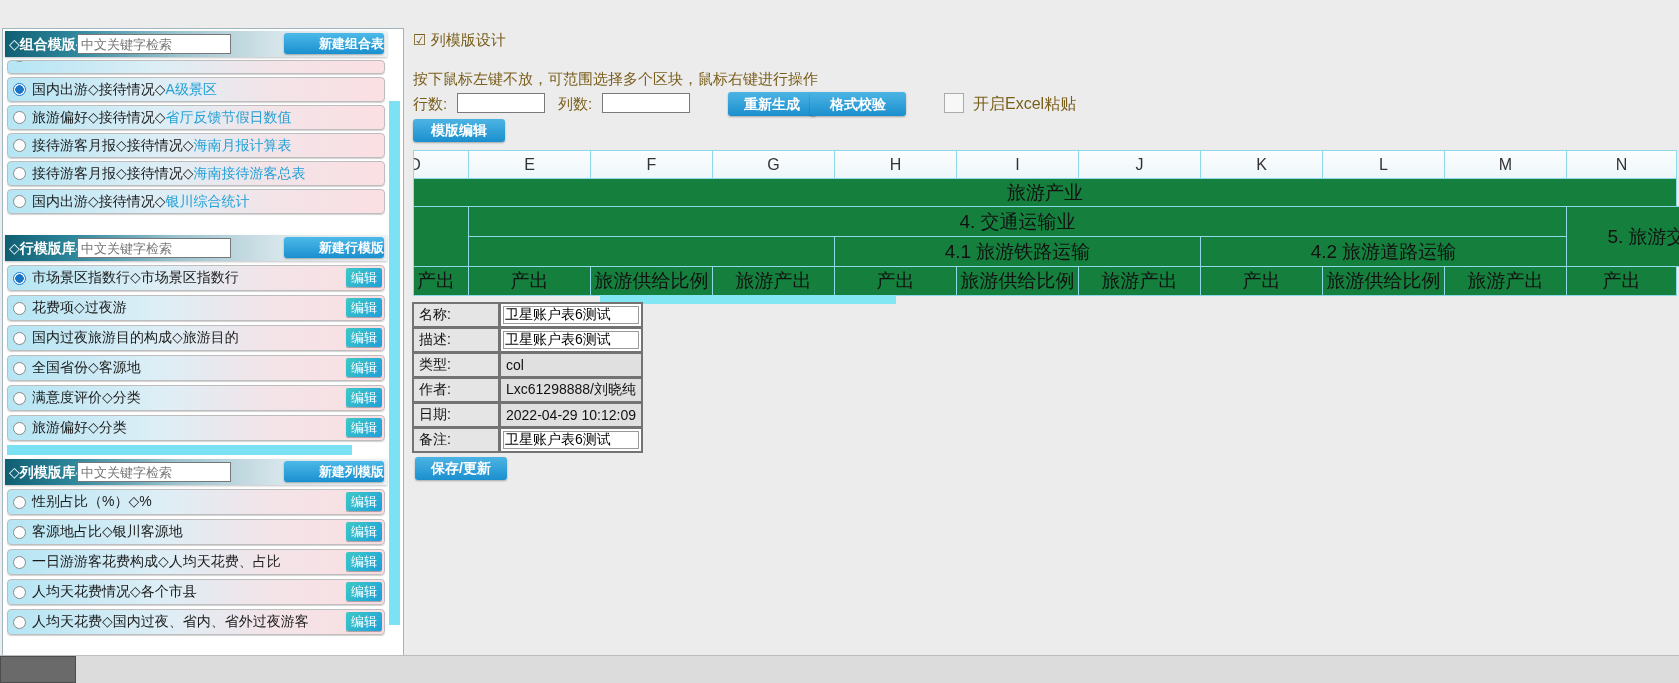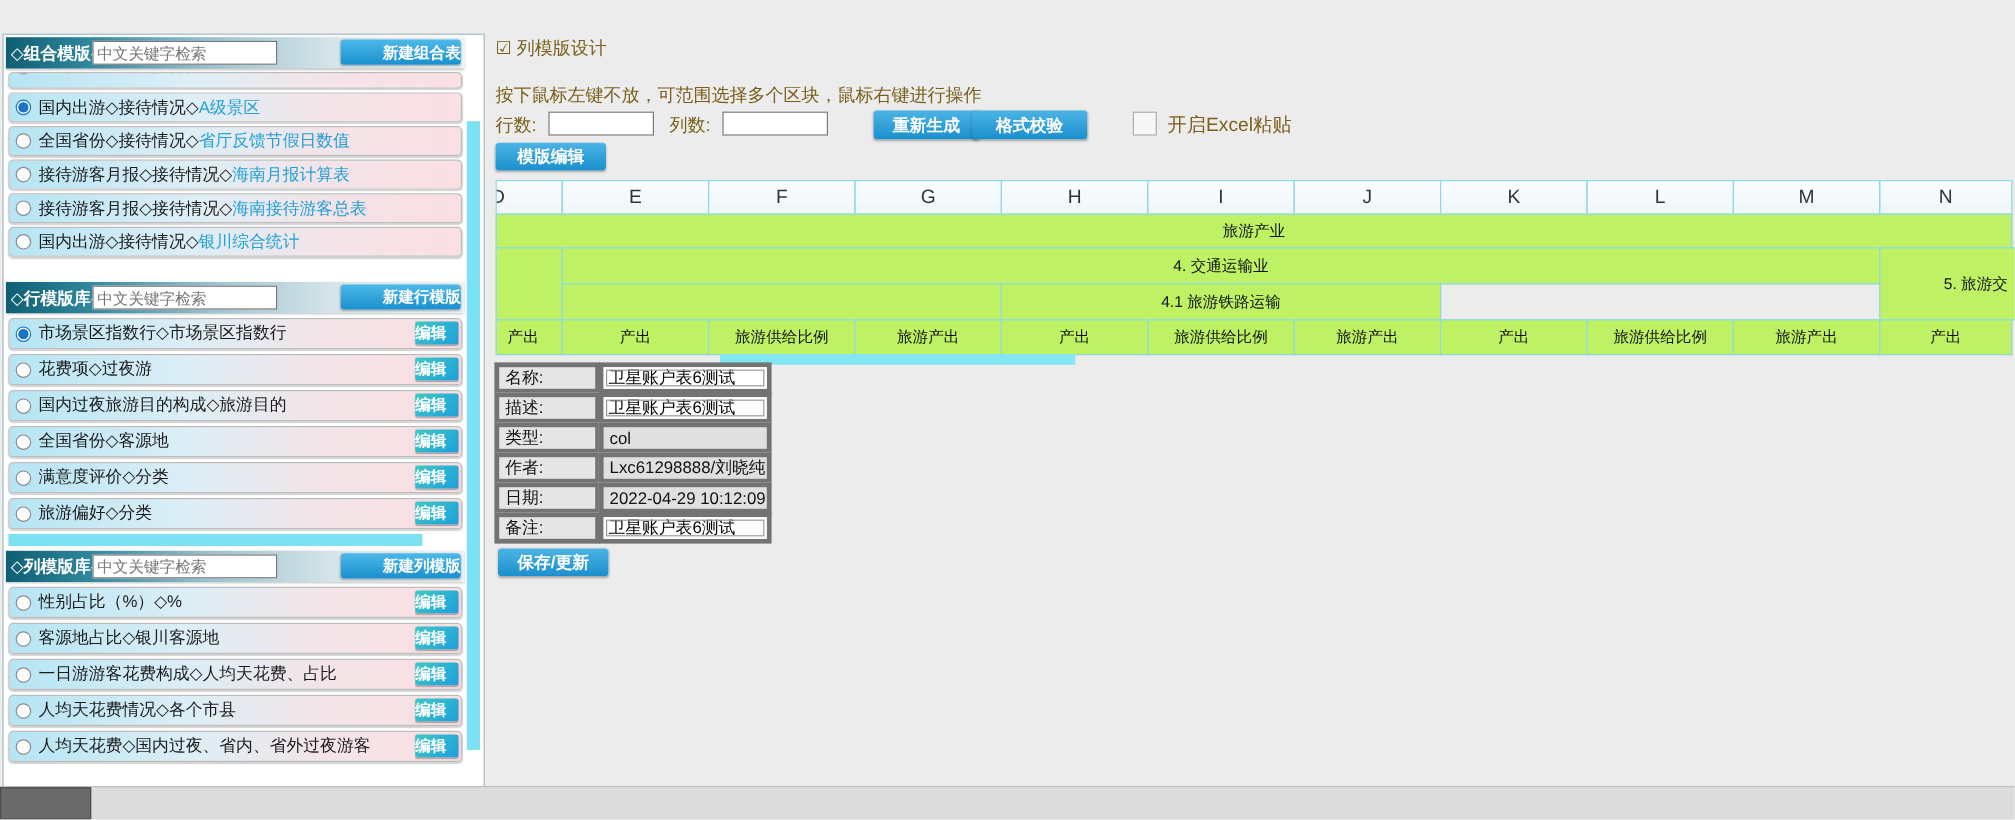--- a/index.html
+++ b/index.html
@@ -24,52 +24,52 @@
         box-shadow:0 1px 1px rgba(0,0,0,.18);overflow:hidden;}
   .p2 .item,.p3 .item{height:24px;margin-top:4px;}
   .item-inner{display:flex;align-items:center;height:100%;padding-left:5px;}
   .item.clipped{height:12px;}
   .item.clipped .item-inner{margin-top:-12px;}
   .radio{width:13px;height:13px;border-radius:50%;border:1px solid #8a8a8a;background:#fdfdfd;
          margin-right:6px;flex:0 0 auto;box-sizing:border-box;}
   .radio.sel{border:1px solid #1a74c8;background:radial-gradient(circle,#1a74c8 0 4px,#fff 4.5px);}
   .item-label{font-size:14px;white-space:nowrap;color:#1b1b1b;}
   .item-label .link{color:#22a0d6;}
-  .edit-btn{position:absolute;right:2px;top:2px;width:36px;height:19px;line-height:19px;
-            background:linear-gradient(135deg,#3ec9c4,#1f9fdc);color:#fff;font-weight:bold;font-size:13px;
+  .edit-btn{position:absolute;right:2px;top:2px;width:36px;height:19px;line-height:19px;text-align:center;
+            background:linear-gradient(135deg,#3ec9c4,#1f9fdc);color:#fff;font-weight:normal;font-size:13px;
             border-radius:2px;box-shadow:0 1px 1px rgba(0,0,0,.3);cursor:pointer;}
   .gap1{height:21px;}
   .hbar{position:relative;height:10px;margin:4px 18px 0 2px;background:#fff;}
   .hbar .hthumb{position:absolute;left:2px;top:0;width:345px;height:10px;background:#7ce1f2;}
   .mt4{margin-top:4px;}
   
   .browntext{color:#7a5f1c;}
   .main-title{position:absolute;left:413px;top:31px;font-size:15px;}
   .instruction{position:absolute;left:413px;top:70px;font-size:15px;}
   .lbl{position:absolute;top:95px;font-size:15px;}
   .txtinput{position:absolute;top:93px;width:88px;height:20px;border:1px solid #7a7a7a;background:#fff;
             box-sizing:border-box;font-size:13px;padding:0 3px;}
   .bluebtn{position:absolute;background:linear-gradient(180deg,#4cb4e4,#1b8fce);color:#fff;font-weight:bold;
            font-size:14px;text-align:center;border-radius:3px;box-shadow:0 1px 2px rgba(0,0,0,.3);cursor:pointer;}
   .chk{position:absolute;left:944px;top:93px;width:20px;height:20px;background:#f7f7f7;border:1px solid #ababab;
        box-sizing:border-box;}
   .chklbl{position:absolute;left:973px;top:94px;font-size:16px;}
   
   .sheet{position:absolute;left:413px;top:150px;width:1266px;height:146px;}
-  .cell{position:absolute;box-sizing:border-box;border:1px solid #8fd8ea;background:#bef264;display:flex;
-        align-items:center;justify-content:center;font-size:13px;color:#111;overflow:hidden;white-space:nowrap;}
+  .cell{position:absolute;box-sizing:border-box;border:1px solid #8fd8ea;background:#15803d;display:flex;
+        align-items:center;justify-content:center;font-size:19px;color:#111;overflow:hidden;white-space:nowrap;}
   .cell.letter{background:linear-gradient(180deg,#fbfdfe,#eef6fa);font-size:16px;color:#333;}
   .cell.clipL span{margin-left:-52px;}
   .cell.clipD span{margin-left:-10px;}
   .cell.cat5{justify-content:center;padding-right:40px;}
   .sheet-hthumb{position:absolute;left:600px;top:295px;width:296px;height:9px;background:#83e7f3;}
   
   .form{position:absolute;left:412px;top:303px;}
   .frow{display:flex;}
-  .fcell{box-sizing:border-box;border:4px solid #737373;margin-top:-1px;height:26px;display:flex;align-items:center;}
+  .fcell{box-sizing:border-box;border:2px solid #737373;margin-top:-1px;height:26px;display:flex;align-items:center;}
   .flabel{width:88px;background:#e5e5e5;padding-left:5px;font-size:14px;color:#111;}
   .fval{width:144px;margin-left:-1px;font-size:14px;}
   .fval.ro{background:#e0e0e0;padding-left:5px;color:#111;}
   .fval input{width:100%;height:100%;border:none;outline:1px solid #9a9a9a;outline-offset:-3px;
               background:#fff;font-size:14px;padding:0 4px;box-sizing:border-box;font-family:inherit;}
   
   .bottom-strip{position:absolute;left:0;top:655px;width:1679px;height:28px;background:#dcdcdc;
                 border-top:1px solid #bdbdbd;}
   .bottom-box{position:absolute;left:0;top:656px;width:76px;height:27px;background:#6a6a6a;border:1px solid #4d4d4d;
               box-sizing:border-box;}
@@ -95,21 +95,21 @@
           </div>
           <div class="item">
             <div class="item-inner">
               <span class="radio sel"></span>
               <span class="item-label"><span>国内出游◇接待情况◇</span><span class="link">A级景区</span></span>
             </div>
           </div>
           <div class="item">
             <div class="item-inner">
               <span class="radio"></span>
-              <span class="item-label"><span>全国省份◇接待情况◇</span><span class="link">省厅反馈节假日数值</span></span>
+              <span class="item-label"><span>旅游偏好◇接待情况◇</span><span class="link">省厅反馈节假日数值</span></span>
             </div>
           </div>
           <div class="item">
             <div class="item-inner">
               <span class="radio"></span>
               <span class="item-label"><span>接待游客月报◇接待情况◇</span><span class="link">海南月报计算表</span></span>
             </div>
           </div>
           <div class="item">
             <div class="item-inner">
@@ -290,20 +290,23 @@
       </div>
       <div class="cell merge cat5" style="left: 1153px; top: 56px; width: 201px; height: 61px;">
         <span>5. 旅游交</span>
       </div>
       <div class="cell merge" style="left: 55px; top: 86px; width: 367px; height: 31px;">
         <span></span>
       </div>
       <div class="cell merge" style="left: 421px; top: 86px; width: 367px; height: 31px;">
         <span>4.1 旅游铁路运输</span>
       </div>
+      <div class="cell merge" style="left: 787px; top: 86px; width: 367px; height: 31px;">
+        <span>4.2 旅游道路运输</span>
+      </div>
       <div class="cell clipD" style="left: 0px; top: 116px; width: 56px; height: 30px;">
         <span>产出</span>
       </div>
       <div class="cell" style="left: 55px; top: 116px; width: 123px; height: 30px;">
         <span>产出</span>
       </div>
       <div class="cell" style="left: 177px; top: 116px; width: 123px; height: 30px;">
         <span>旅游供给比例</span>
       </div>
       <div class="cell" style="left: 299px; top: 116px; width: 123px; height: 30px;">

